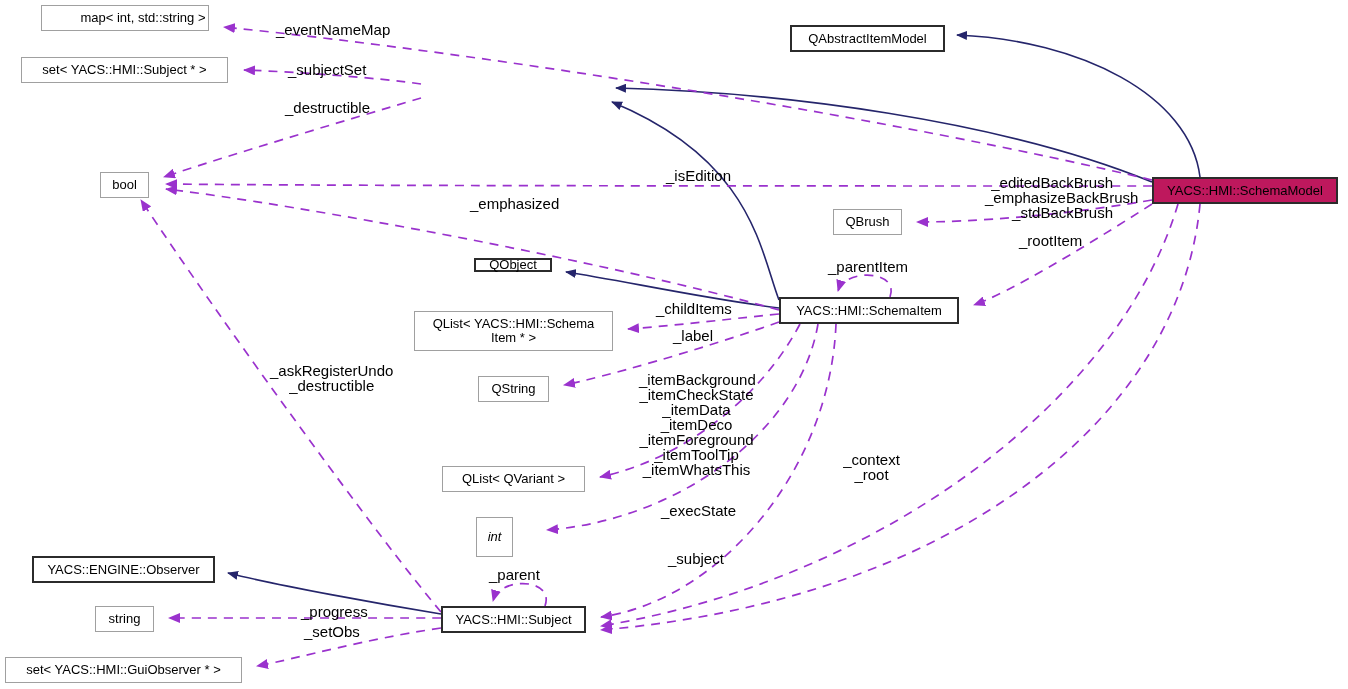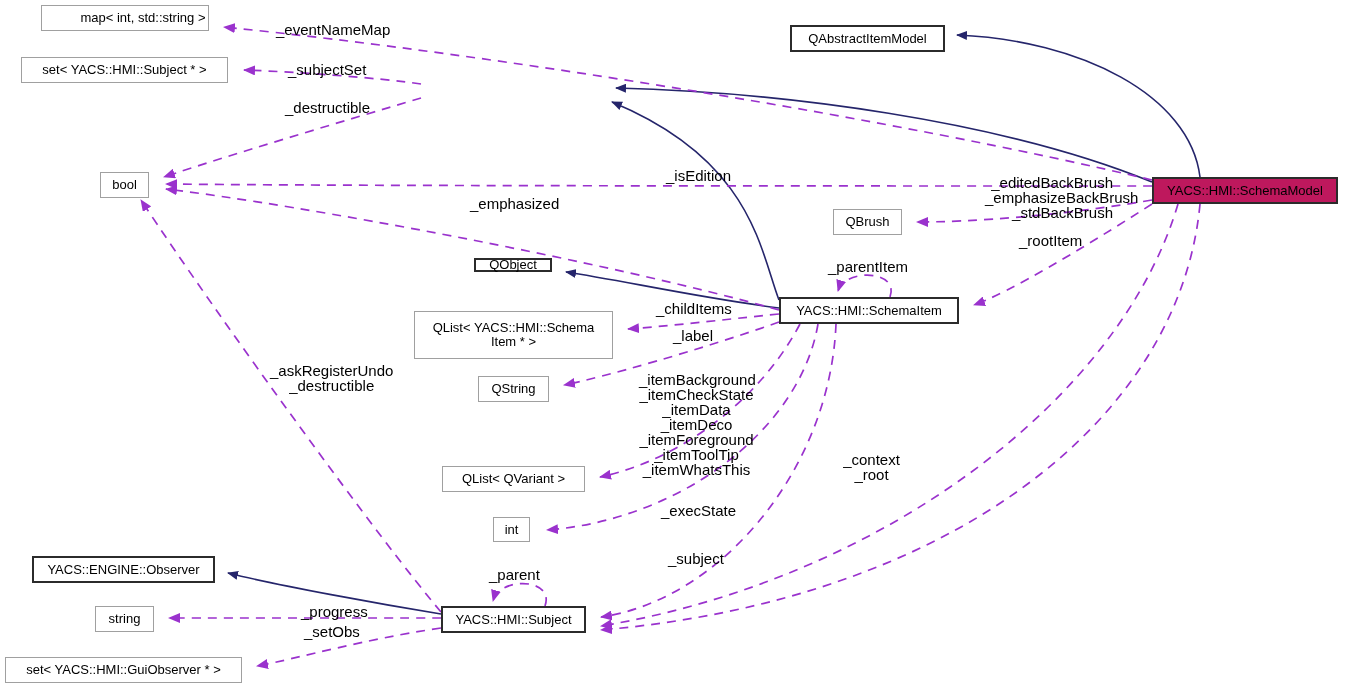--- a/index.html
+++ b/index.html
@@ -139,28 +139,28 @@
   <div class="node highlight" style="left:1152px;top:177px;width:186px;height:27px;">YACS::HMI::SchemaModel</div>
 
   <div class="node thin" style="left:100px;top:172px;width:49px;height:26px;">bool</div>
 
   <div class="node thin" style="left:833px;top:209px;width:69px;height:26px;">QBrush</div>
 
   <div class="node bold" style="left:474px;top:258px;width:78px;height:14px;">QObject</div>
 
   <div class="node bold" style="left:779px;top:297px;width:180px;height:27px;">YACS::HMI::SchemaItem</div>
 
-  <div class="node thin" style="left:414px;top:311px;width:199px;height:48px;">QList&lt; YACS::HMI::Schema
+  <div class="node thin" style="left:414px;top:311px;width:199px;height:40px;">QList&lt; YACS::HMI::Schema
 Item * &gt;</div>
 
   <div class="node thin" style="left:478px;top:376px;width:71px;height:26px;">QString</div>
 
   <div class="node thin" style="left:442px;top:466px;width:143px;height:26px;">QList&lt; QVariant &gt;</div>
 
-  <div class="node thin" style="left:493px;top:517px;width:37px;height:25px;">int</div>
+  <div class="node thin" style="left:476px;top:517px;width:37px;height:40px;font-style:italic;">int</div>
 
   <div class="node bold" style="left:32px;top:556px;width:183px;height:27px;">YACS::ENGINE::Observer</div>
 
   <div class="node bold" style="left:441px;top:606px;width:145px;height:27px;">YACS::HMI::Subject</div>
 
   <div class="node thin" style="left:95px;top:606px;width:59px;height:26px;">string</div>
 
   <div class="node thin" style="left:5px;top:657px;width:237px;height:26px;">set&lt; YACS::HMI::GuiObserver * &gt;</div>
 
   <div class="edge-label" style="left:276px;top:22px;">_eventNameMap</div>

